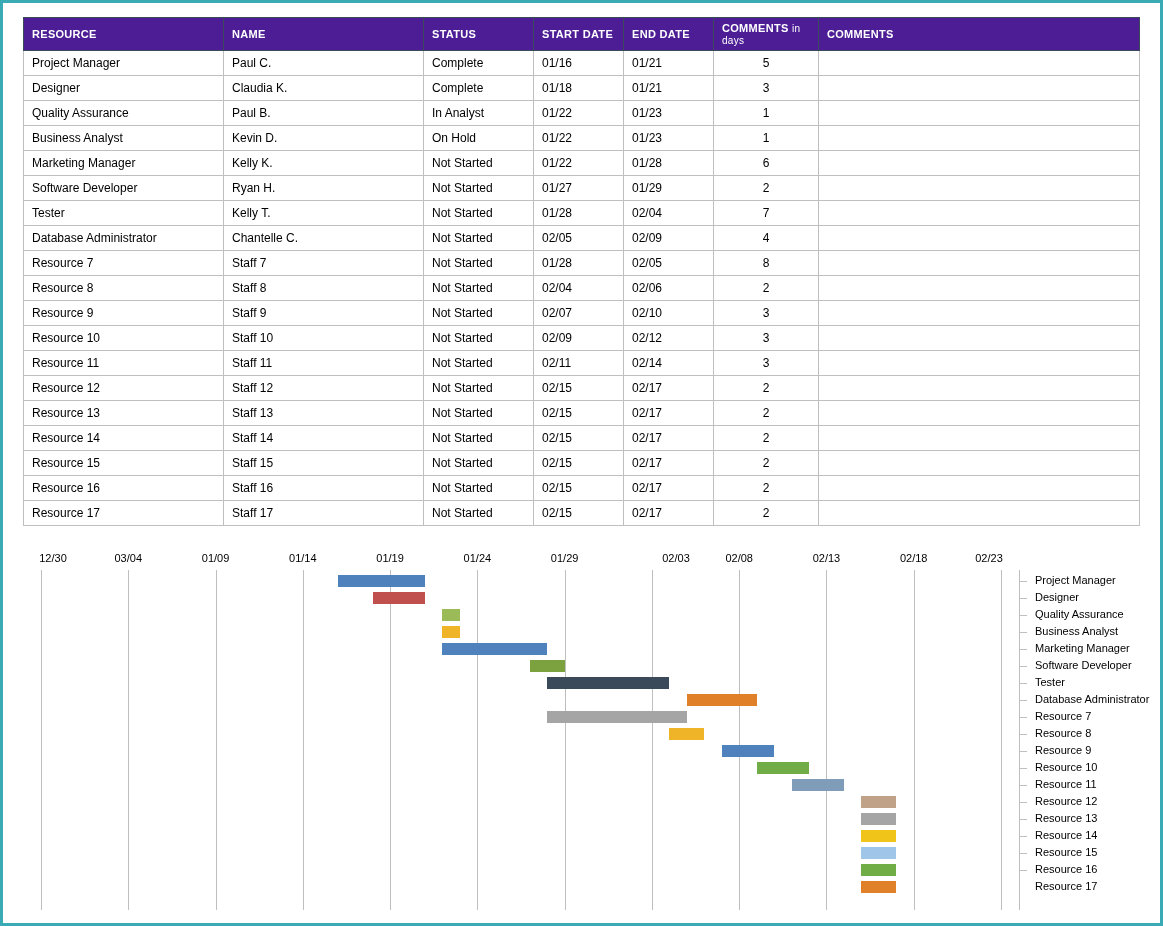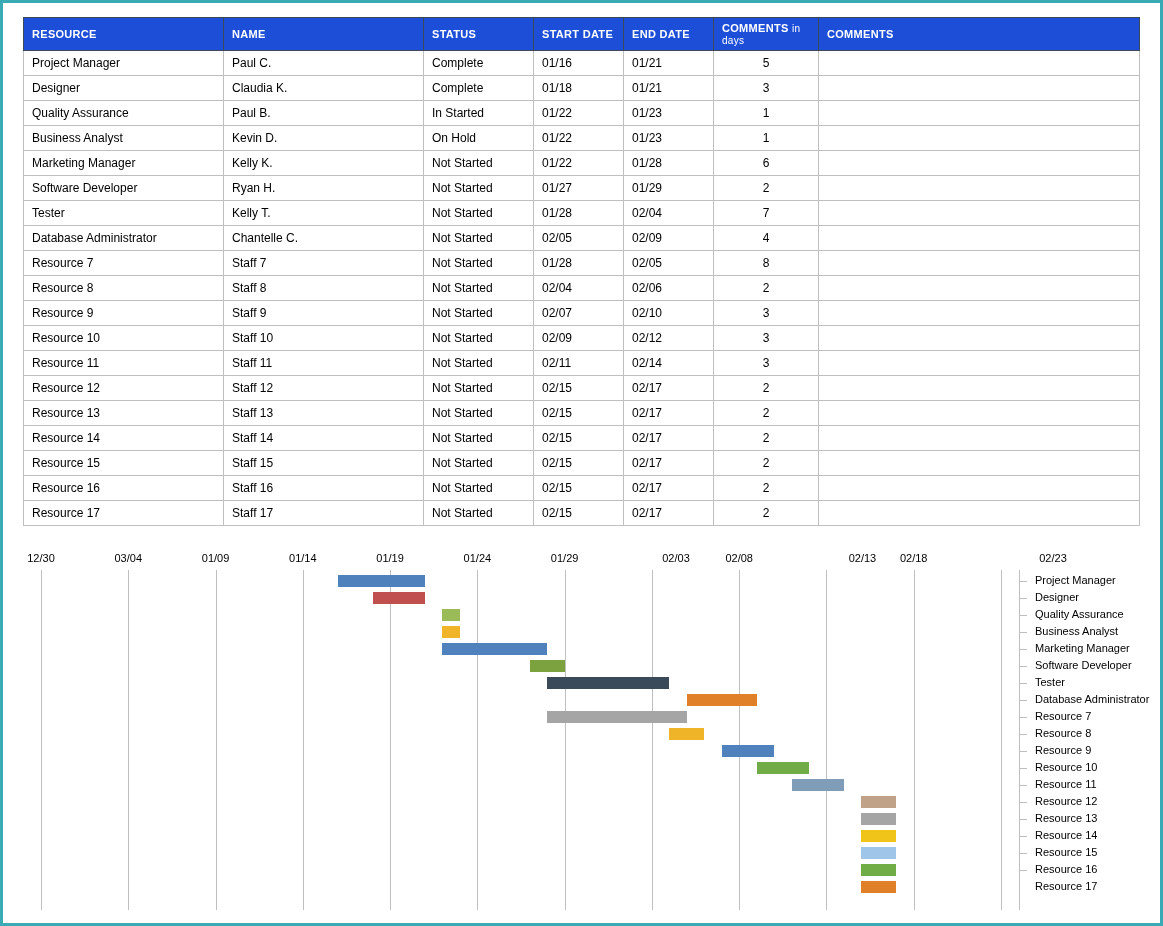--- a/index.html
+++ b/index.html
@@ -1,20 +1,20 @@
 <!DOCTYPE html>
 <html><head>
 <meta charset="utf-8">
 <style>
   html,body{margin:0;padding:0;background:#fff;font-family:Arial,Helvetica,sans-serif;font-size:12px;color:#000;}
   .outer-frame{box-sizing:border-box;width:1163px;height:926px;border:3px solid #3aaab5;background:#fff;overflow:hidden;}
   .inner-pad{padding:14px 20px 12px;}
   .title{font-family:Arial,Helvetica,sans-serif;font-size:24px;font-weight:700;letter-spacing:.5px;color:#9a9a9a;margin:4px 0 8px;}
   table.res{border-collapse:collapse;width:100%;font-size:12px;}
-  table.res th{background:#1d4ed8;color:#fff;font-weight:700;text-align:left;padding:4px 8px;border:1px solid #3a4a5a;font-size:11px;letter-spacing:.3px;}
+  table.res th{background:#4c1d95;color:#fff;font-weight:700;text-align:left;padding:4px 8px;border:1px solid #3a4a5a;font-size:11px;letter-spacing:.3px;}
   table.res th .sub{font-weight:400;font-size:10px;}
   table.res td{border:1px solid #bfbfbf;padding:3px 8px;height:18px;background:#fff;}
   td.dur{background:#c7d1dd;text-align:center;}
   td.date,td.status{background:#f2f2f2;}
   
   .gantt-wrap{margin-top:26px;margin-left:18px;position:relative;}
   .gantt{position:relative;height:342px;font-size:11px;}
   .x-label{position:absolute;top:0;white-space:nowrap;transform:translateX(-50%);}
   .gridline{position:absolute;top:18px;bottom:0;width:1px;background:#bfbfbf;}
   .bar{position:absolute;height:12px;}
@@ -67,21 +67,21 @@
             <td>Claudia K.</td>
             <td class="status">Complete</td>
             <td class="date">01/18</td>
             <td class="date">01/21</td>
             <td class="dur">3</td>
             <td></td>
           </tr>
           <tr>
             <td>Quality Assurance</td>
             <td>Paul B.</td>
-            <td class="status">In Started</td>
+            <td class="status">In Analyst</td>
             <td class="date">01/22</td>
             <td class="date">01/23</td>
             <td class="dur">1</td>
             <td></td>
           </tr>
           <tr>
             <td>Business Analyst</td>
             <td>Kevin D.</td>
             <td class="status">On Hold</td>
             <td class="date">01/22</td>
@@ -222,43 +222,43 @@
             <td class="date">02/15</td>
             <td class="date">02/17</td>
             <td class="dur">2</td>
             <td></td>
           </tr>
         </tbody>
     </table>
 
     <div class="gantt-wrap">
       <div class="gantt" id="gantt" style="height: 358px;">
-          <div class="x-label" style="left: 0px;">12/30</div>
+          <div class="x-label" style="left: 12px;">12/30</div>
           <div class="gridline" style="left: 0px;"></div>
           <div class="x-label" style="left: 87.2727px;">03/04</div>
           <div class="gridline" style="left: 87.2727px;"></div>
           <div class="x-label" style="left: 174.545px;">01/09</div>
           <div class="gridline" style="left: 174.545px;"></div>
           <div class="x-label" style="left: 261.818px;">01/14</div>
           <div class="gridline" style="left: 261.818px;"></div>
           <div class="x-label" style="left: 349.091px;">01/19</div>
           <div class="gridline" style="left: 349.091px;"></div>
           <div class="x-label" style="left: 436.364px;">01/24</div>
           <div class="gridline" style="left: 436.364px;"></div>
           <div class="x-label" style="left: 523.636px;">01/29</div>
           <div class="gridline" style="left: 523.636px;"></div>
           <div class="x-label" style="left: 635px;">02/03</div>
           <div class="gridline" style="left: 610.909px;"></div>
           <div class="x-label" style="left: 698.182px;">02/08</div>
           <div class="gridline" style="left: 698.182px;"></div>
-          <div class="x-label" style="left: 785.455px; margin-left: 36px;">02/13</div>
+          <div class="x-label" style="left: 785.455px;">02/13</div>
           <div class="gridline" style="left: 785.455px;"></div>
           <div class="x-label" style="left: 872.727px;">02/18</div>
           <div class="gridline" style="left: 872.727px;"></div>
-          <div class="x-label" style="left: 1012px;">02/23</div>
+          <div class="x-label" style="left: 948px;">02/23</div>
           <div class="gridline" style="left: 960px;"></div>
           <div class="y-axis-line" style="left: 978px; top: 18px;"></div>
           <div class="bar" style="left: 296.727px; width: 87.2727px; top: 23px; background: rgb(79, 129, 189);"></div>
           <div class="tick" style="left: 978px; top: 29px;"></div>
           <div class="y-label" style="left: 984px; top: 22px; position: absolute;">Project Manager</div>
           <div class="bar" style="left: 331.636px; width: 52.3636px; top: 40px; background: rgb(192, 80, 77);"></div>
           <div class="tick" style="left: 978px; top: 46px;"></div>
           <div class="y-label" style="left: 984px; top: 39px; position: absolute;">Designer</div>
           <div class="bar" style="left: 401.455px; width: 17.4545px; top: 57px; background: rgb(155, 187, 89);"></div>
           <div class="tick" style="left: 978px; top: 63px;"></div>

